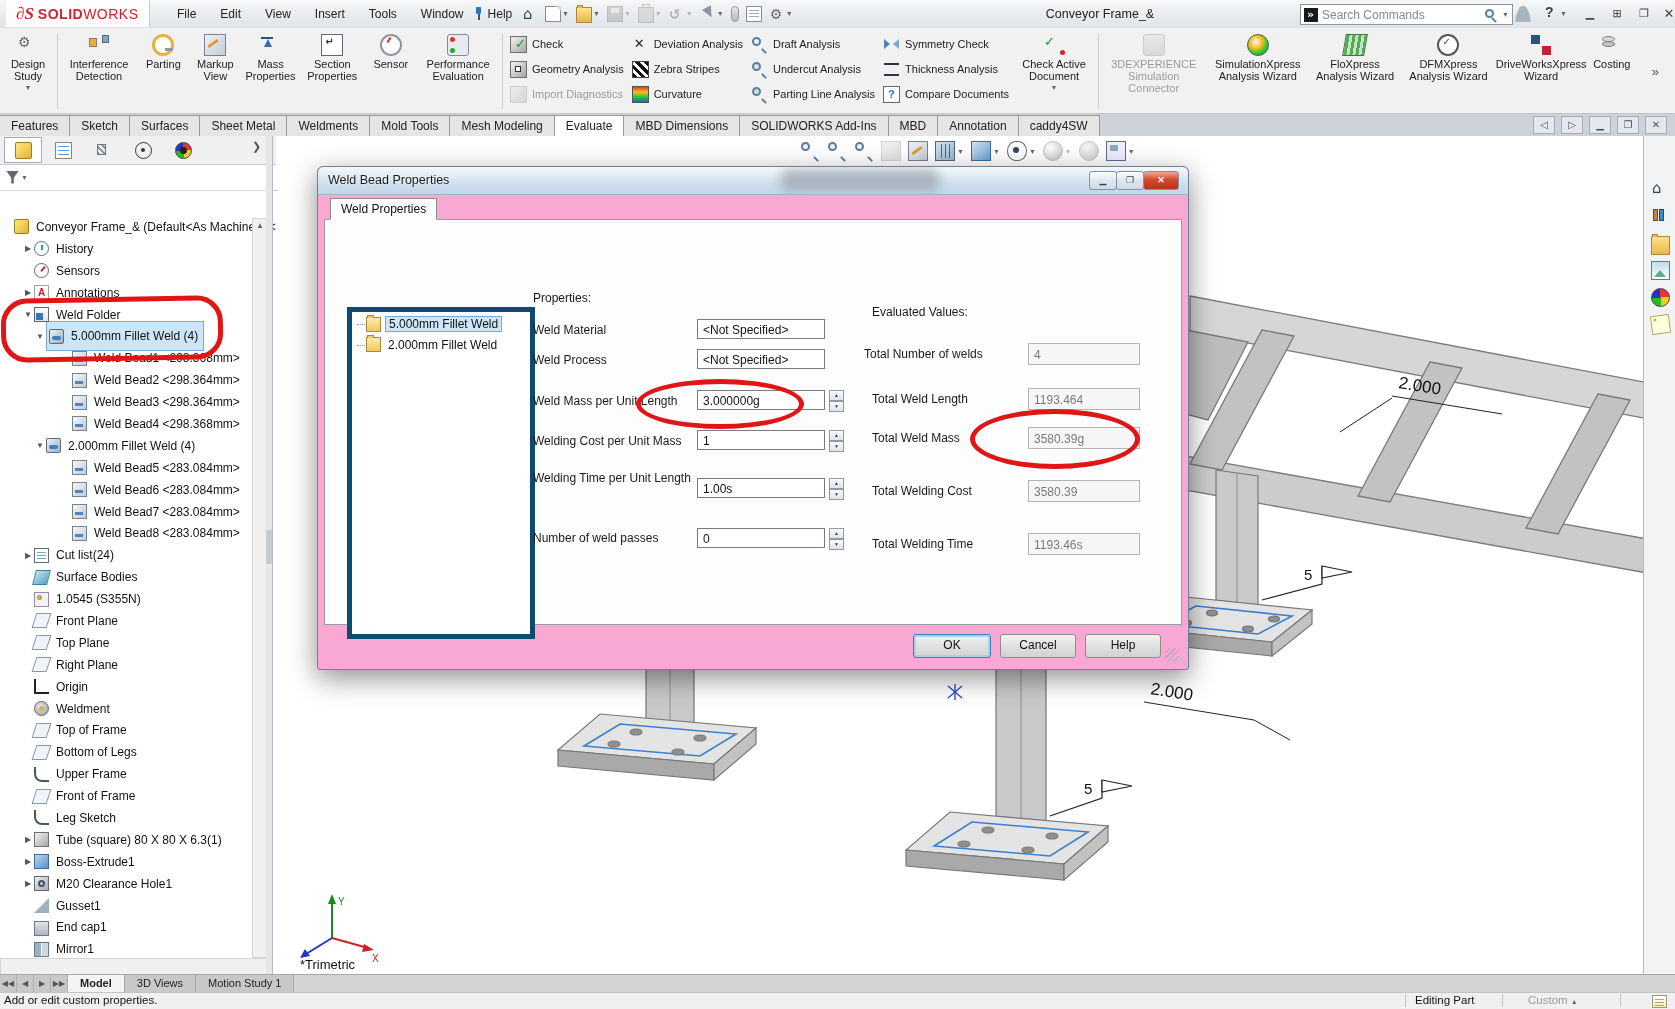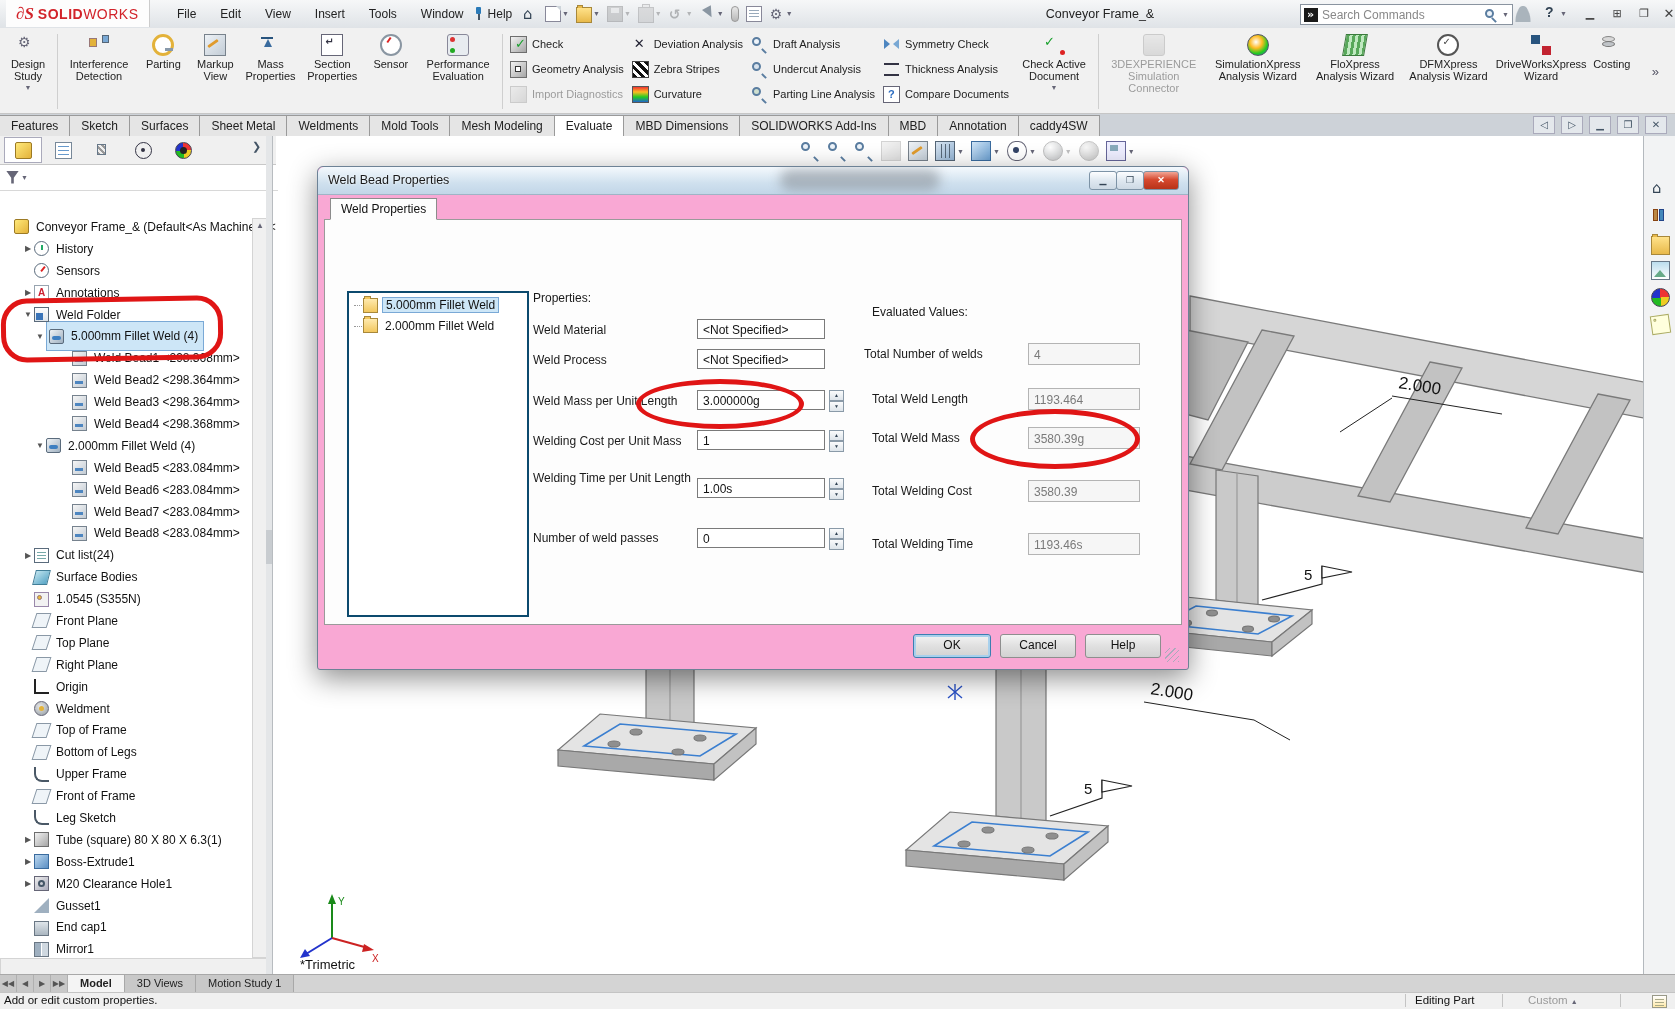--- a/index.html
+++ b/index.html
@@ -199,21 +199,21 @@
   .tp-icon .ic{width:19px;height:19px;}
   
   #dialog{left:293px;top:166px;width:870px;height:502px;background:#f9a8d4;border:1px solid #6d8296;border-radius:6px 6px 3px 3px;box-shadow:0 8px 28px rgba(0,0,0,.45);margin-left:24px;}
   #dlg-title{left:0;top:0;width:100%;height:27px;background:linear-gradient(#f4f9fd,#cfe0ee 60%,#c2d6e8);border-bottom:1px solid #9fb4c6;border-radius:6px 6px 0 0;overflow:hidden;}
   #dlg-title-text{left:10px;top:6px;font-size:12.5px;color:#1a1a1a;text-shadow:0 0 3px #fff;}
   #glass-smudge{left:462px;top:2px;width:160px;height:22px;background:#7d838a;opacity:.5;filter:blur(6px);border-radius:10px;}
   .dwbtn{top:4px;width:26px;height:17px;border:1px solid #7d93a6;border-radius:3px;background:linear-gradient(#fdfeff,#dfe8f0 50%,#cdd9e4);text-align:center;font-size:9px;line-height:16px;color:#345;}
   #dlg-close{background:linear-gradient(#f2a696,#d6492f 45%,#b83218);color:#fff;font-weight:bold;width:34px;}
   #dlg-tab{left:12px;top:31px;padding:3px 10px;font-size:12px;background:#fdfdfd;border:1px solid #8c8c8c;border-bottom:1px solid #fdfdfd;position:absolute;z-index:2;}
   #dlg-page{left:6px;top:52px;width:856px;height:404px;background:#fdfdfd;border:1px solid #9a9a9a;}
-  #dlg-list{left:29px;top:124px;width:178px;height:322px;background:#fff;border:2px solid #0c4a6e;font-size:12px;}
+  #dlg-list{left:29px;top:140px;width:178px;height:322px;background:#fff;border:5px solid #0c4a6e;font-size:12px;}
   .dlist-item{display:flex;align-items:center;gap:4px;padding:1px 2px 1px 14px;margin-top:3px;position:relative;}
   .dlist-item::before{content:"";position:absolute;left:5px;top:50%;width:8px;height:1px;border-top:1px dotted #999;}
   .dlist-item .ic{width:15px;height:12px;}
   .dlist-item.sel .dlabel{background:#cde6f7;border:1px solid #7aa9d6;}
   .dlabel{padding:0 3px;}
   .dlg-label{position:absolute;font-size:12px;color:#1a1a1a;}
   .dlg-field{position:absolute;width:128px;height:20px;background:#fff;border:1px solid #7a7a7a;font-size:12px;line-height:20px;padding-left:5px;box-sizing:border-box;}
   .dlg-ro{position:absolute;width:112px;height:22px;background:#f6f6f6;border:1px solid #b4b4b4;font-size:12px;line-height:22px;padding-left:5px;color:#7a7a7a;box-sizing:border-box;}
   .spin{position:absolute;width:15px;height:20px;display:flex;flex-direction:column;}
   .spin span{flex:1;border:1px solid #8a9aa8;background:linear-gradient(#fafbfc,#dde4ea);font-size:5px;line-height:9px;text-align:center;color:#345;}

